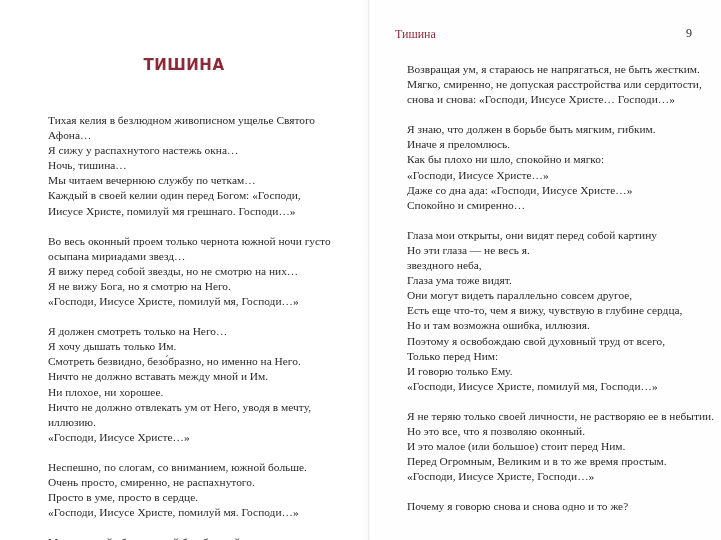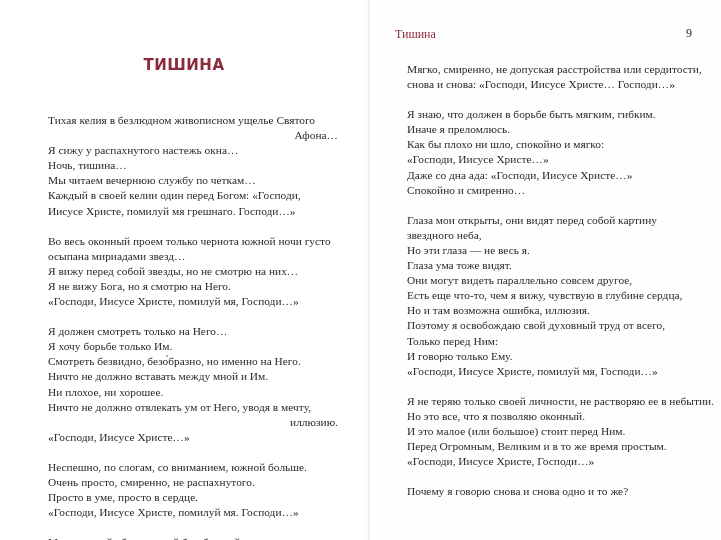--- a/index.html
+++ b/index.html
@@ -29,21 +29,21 @@
     font-size: 12px; color: #8b2a3a;
   }
   .page-number {
     position: absolute; top: 26px; left: 686px;
     font-size: 12px; color: #2a2a2a;
   }
   .text-block { position: absolute; font-size: 11.4px; line-height: 15.1px; }
   .left-block { left: 48px; top: 113px; width: 290px; }
   .right-block { left: 407px; top: 62px; width: 285px; }
   .line { display: block; white-space: nowrap; }
-  .line.right { text-align: right; }
+  .line.right { }
   .stanza { margin-bottom: 15px; }
 </style>
 </head>
 <body>
 
 <div class="spread">
   <div class="page page-left">
     <div class="chapter-title">ТИШИНА</div>
     <div class="text-block left-block" id="left-block">
         <div class="stanza">
@@ -57,21 +57,21 @@
         </div>
         <div class="stanza">
           <span class="line">Во весь оконный проем только чернота южной ночи густо</span>
           <span class="line">осыпана мириадами звезд…</span>
           <span class="line">Я вижу перед собой звезды, но не смотрю на них…</span>
           <span class="line">Я не вижу Бога, но я смотрю на Него.</span>
           <span class="line">«Господи, Иисусе Христе, помилуй мя, Господи…»</span>
         </div>
         <div class="stanza">
           <span class="line">Я должен смотреть только на Него…</span>
-          <span class="line">Я хочу борьбе только Им.</span>
+          <span class="line">Я хочу дышать только Им.</span>
           <span class="line">Смотреть безвидно, безо́бразно, но именно на Него.</span>
           <span class="line">Ничто не должно вставать между мной и Им.</span>
           <span class="line">Ни плохое, ни хорошее.</span>
           <span class="line">Ничто не должно отвлекать ум от Него, уводя в мечту,</span>
           <span class="line right">иллюзию.</span>
           <span class="line">«Господи, Иисусе Христе…»</span>
         </div>
         <div class="stanza">
           <span class="line">Неспешно, по слогам, со вниманием, южной больше.</span>
           <span class="line">Очень просто, смиренно, не распахнутого.</span>
@@ -83,35 +83,36 @@
         </div>
       </div>
   </div>
   <div class="page page-right"></div>
 </div>
 <div class="gutter-shade"></div>
 <div class="running-head">Тишина</div>
 <div class="page-number">9</div>
 <div class="text-block right-block" id="right-block">
     <div class="stanza">
+      <span class="line">Возвращая ум, я стараюсь не напрягаться, не быть жестким.</span>
       <span class="line">Мягко, смиренно, не допуская расстройства или сердитости,</span>
       <span class="line">снова и снова: «Господи, Иисусе Христе… Господи…»</span>
     </div>
     <div class="stanza">
       <span class="line">Я знаю, что должен в борьбе быть мягким, гибким.</span>
       <span class="line">Иначе я преломлюсь.</span>
       <span class="line">Как бы плохо ни шло, спокойно и мягко:</span>
       <span class="line">«Господи, Иисусе Христе…»</span>
       <span class="line">Даже со дна ада: «Господи, Иисусе Христе…»</span>
       <span class="line">Спокойно и смиренно…</span>
     </div>
     <div class="stanza">
       <span class="line">Глаза мои открыты, они видят перед собой картину</span>
+      <span class="line">Но эти глаза — не весь я.</span>
       <span class="line">звездного неба,</span>
-      <span class="line">Но эти глаза — не весь я.</span>
       <span class="line">Глаза ума тоже видят.</span>
       <span class="line">Они могут видеть параллельно совсем другое,</span>
       <span class="line">Есть еще что-то, чем я вижу, чувствую в глубине сердца,</span>
       <span class="line">Но и там возможна ошибка, иллюзия.</span>
       <span class="line">Поэтому я освобождаю свой духовный труд от всего,</span>
       <span class="line">Только перед Ним:</span>
       <span class="line">И говорю только Ему.</span>
       <span class="line">«Господи, Иисусе Христе, помилуй мя, Господи…»</span>
     </div>
     <div class="stanza">

